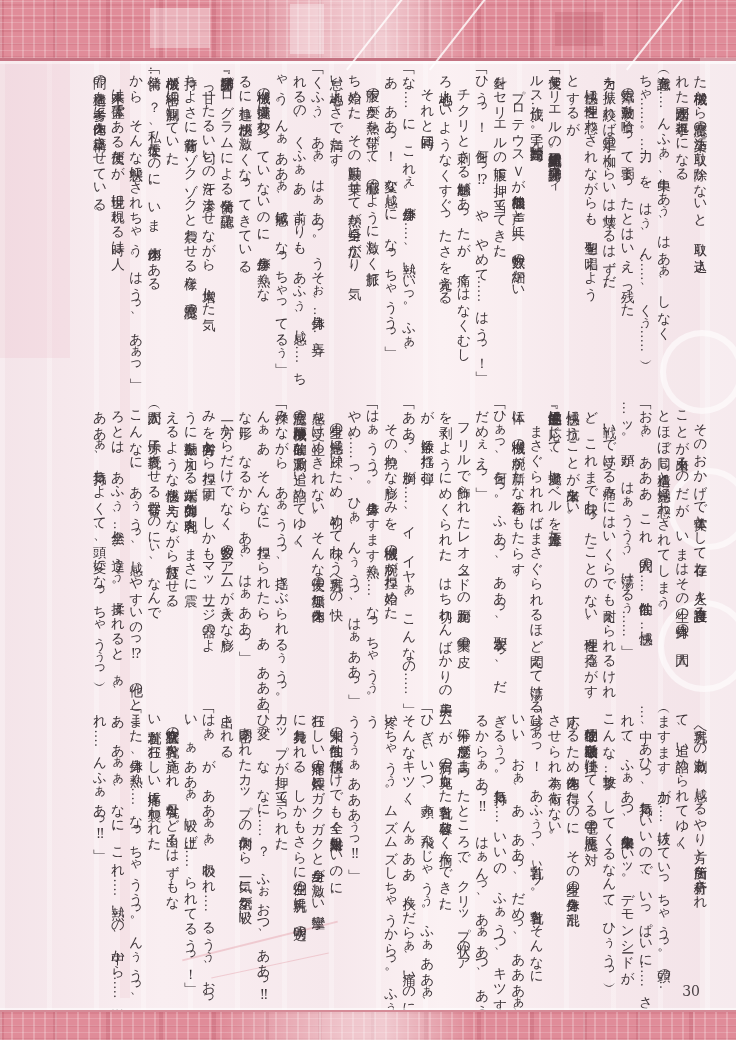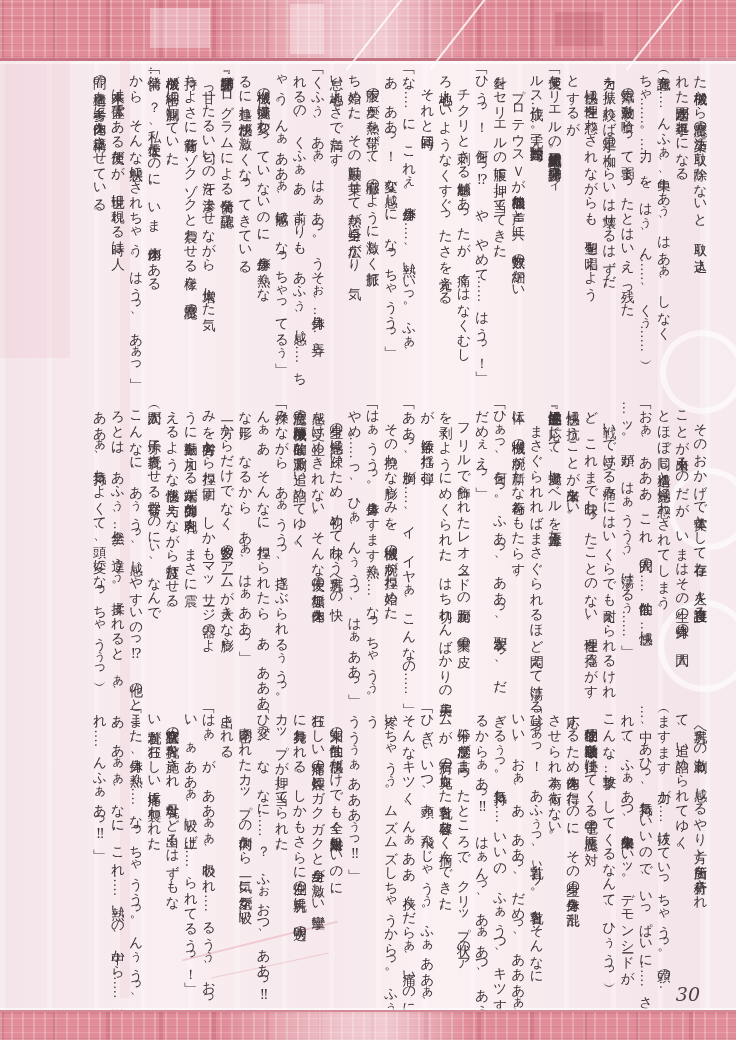--- a/index.html
+++ b/index.html
@@ -60,23 +60,22 @@
     font-size:13.5px;
     line-height:18.2px;
     letter-spacing:0;
     color:#3c3438;
   }
   .band1{top:66px;height:334px;}
   .band2{top:401px;height:334px;}
   .band3{top:705px;height:334px;}
   .pagenum{
     position:absolute;right:36px;top:983px;
-    font-size:19px;color:#4a4145;
+    font-size:14px;color:#4a4145;
     font-family:"DejaVu Serif","Liberation Serif",serif;
-    font-style:italic;
   }
 </style>
 </head>
 <body>
 
 <div class="page">
 
   <div class="circuit top">
     <div class="trace t1"></div>
     <div class="trace t2"></div>

